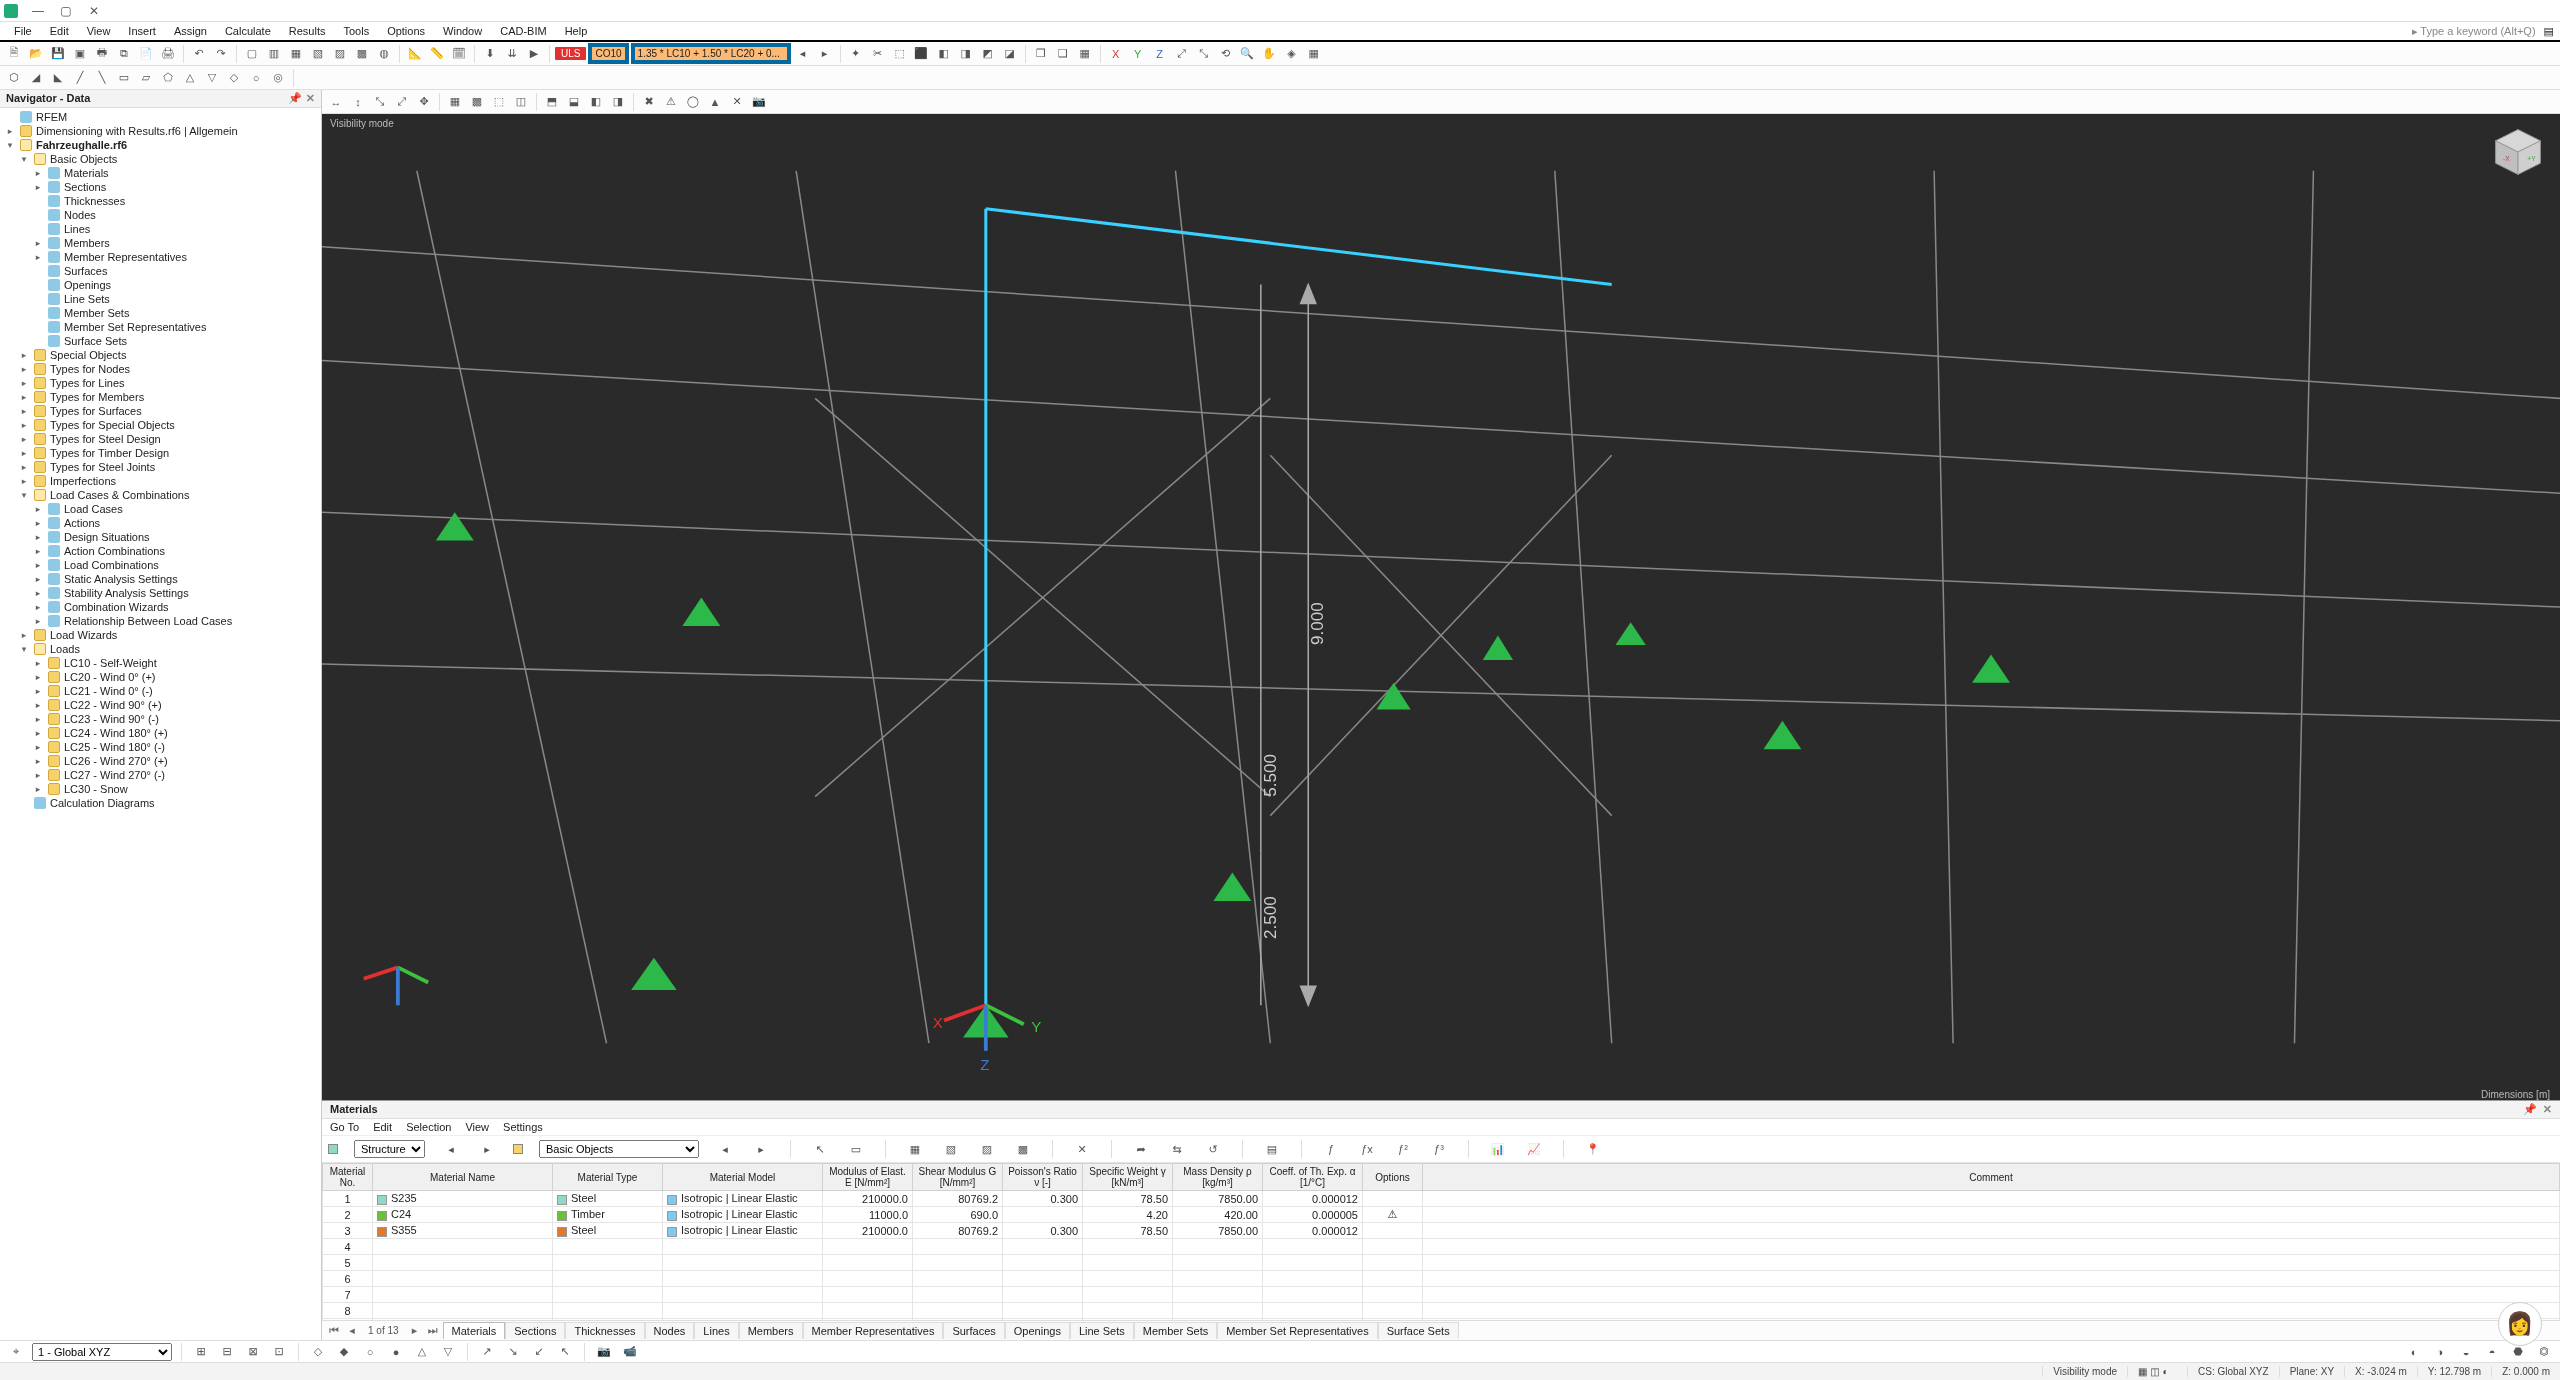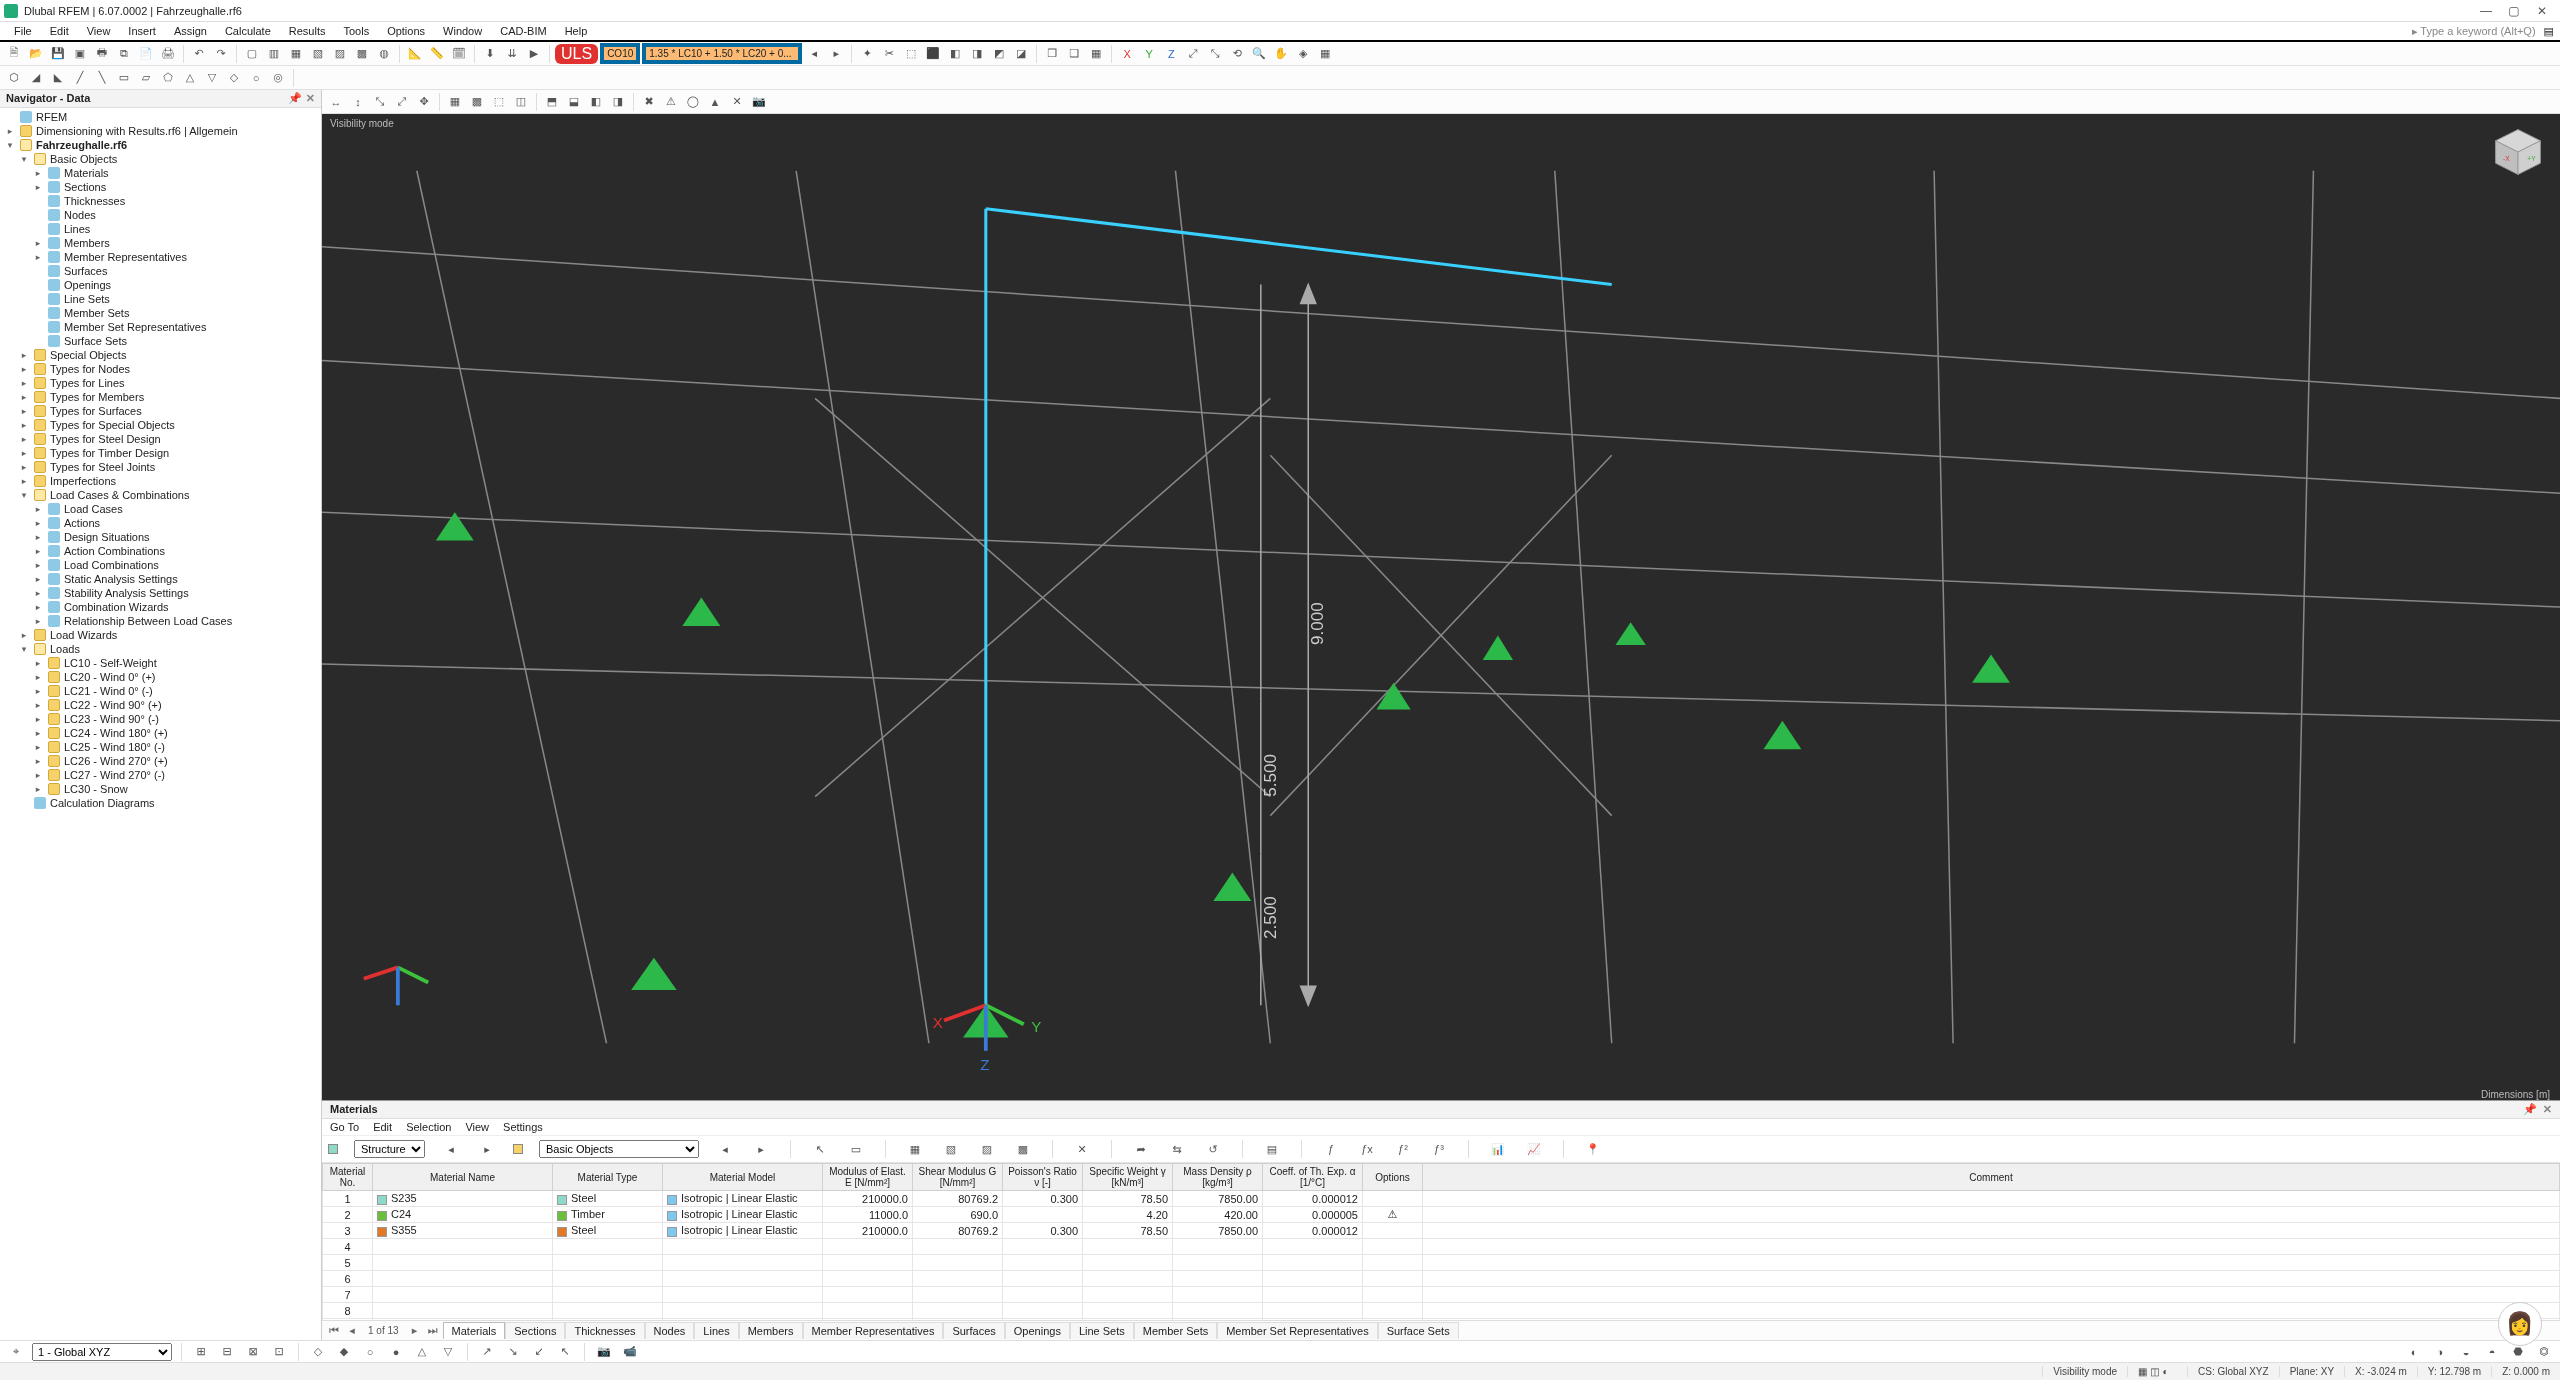--- a/index.html
+++ b/index.html
@@ -14,21 +14,21 @@
 
 .menubar { height: 20px; background: #fff; display: flex; align-items: center; padding: 0 6px; gap: 2px; border-bottom: 2px solid #000000; }
 .menubar .mitem { padding: 2px 8px; font-size: 11px; cursor: default; }
 .menubar .spacer { flex: 1; }
 .menubar .searchhint { color: #888; font-size: 11px; padding: 2px 6px; }
 
 
 .toolbar { height: 24px; background: #fcfcfc; border-bottom: 1px solid #e0e0e0; display: flex; align-items: center; padding: 0 4px; gap: 2px; }
 .tbtn { width: 20px; height: 20px; display:flex; align-items:center; justify-content:center; border:1px solid transparent; border-radius:2px; font-size:11px; color:#555;}
 .tsep { width:1px; height:18px; background:#ddd; margin:0 3px;}
-.uls { background:#e03030; color:#fff; font-size:16px; padding:1px 6px; border-radius:6px;}
+.uls { background:#e03030; color:#fff; font-size:10px; padding:1px 6px; border-radius:1px;}
 .combo-sel { font-size:10px; padding:1px 3px; border:4px solid #0369a1; background:#fdba74; min-width:40px;}
 
 
 .main { display:flex; height: calc(100% - 22px - 20px - 24px - 24px - 18px - 22px); }
 .leftpanel { width: 322px; background:#fff; border-right:1px solid #ccc; display:flex; flex-direction:column; }
 .leftpanel .panetitle { background:#f3f3f3; border-bottom:1px solid #ddd; padding:2px 6px; font-weight:600; display:flex; align-items:flex-start;}
 .leftpanel .panetitle .pactions { margin-left:auto; display:flex; gap:4px; color:#888;}
 .tree { flex:1; overflow:auto; padding:2px 0; }
 .tnode { display:flex; align-items:center; padding:1px 4px; gap:4px; white-space:nowrap; }
 .twist { width:12px; text-align:center; color:#666; font-size:9px;}
@@ -76,21 +76,20 @@
 .statusbar .cell { padding:0 10px; border-left:1px solid #ddd;}
 .statusbar .spacer{flex:1;}
 
 .avatar { position:fixed; right:18px; bottom:34px; width:44px; height:44px; border-radius:50%; background:#fff; border:1px solid #ccc; display:flex; align-items:center; justify-content:center; font-size:22px;}
 </style>
 </head>
 <body>
 
 <div class="titlebar">
   <div class="logo"></div>
-  <div class="title">Dlubal RFEM | 6.07.0002 | Fahrzeughalle.rf6</div>
   <div class="winbtn">—</div>
   <div class="winbtn">▢</div>
   <div class="winbtn">✕</div>
 </div>
 
 <div class="menubar">
   <span class="mitem">File</span>
   <span class="mitem">Edit</span>
   <span class="mitem">View</span>
   <span class="mitem">Insert</span>

